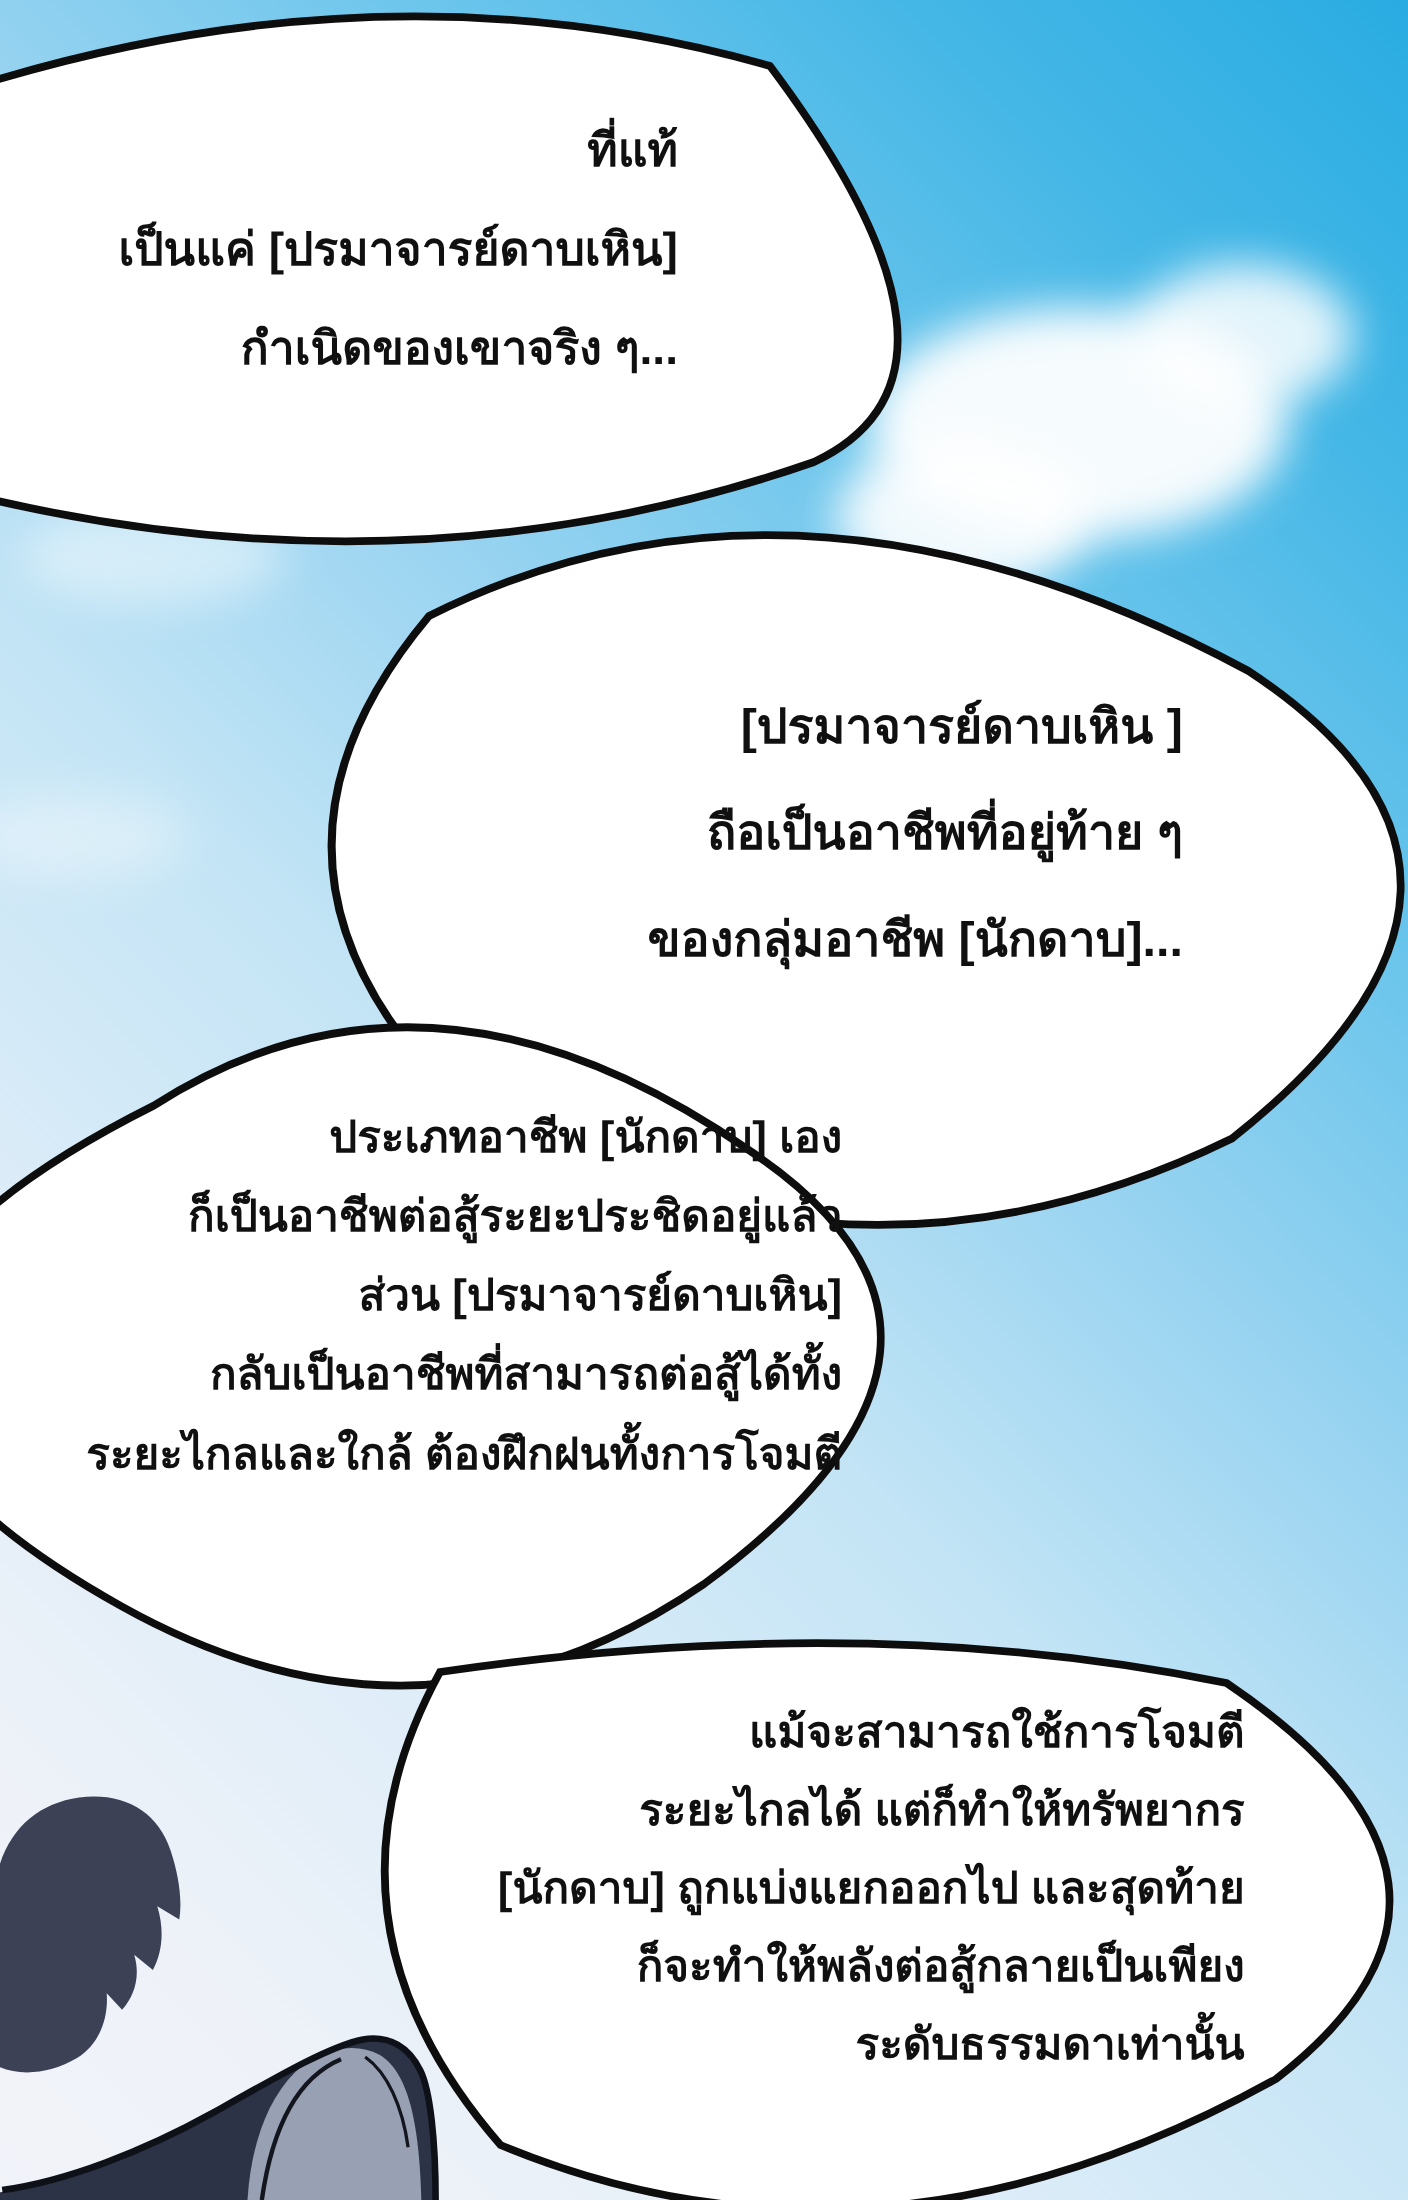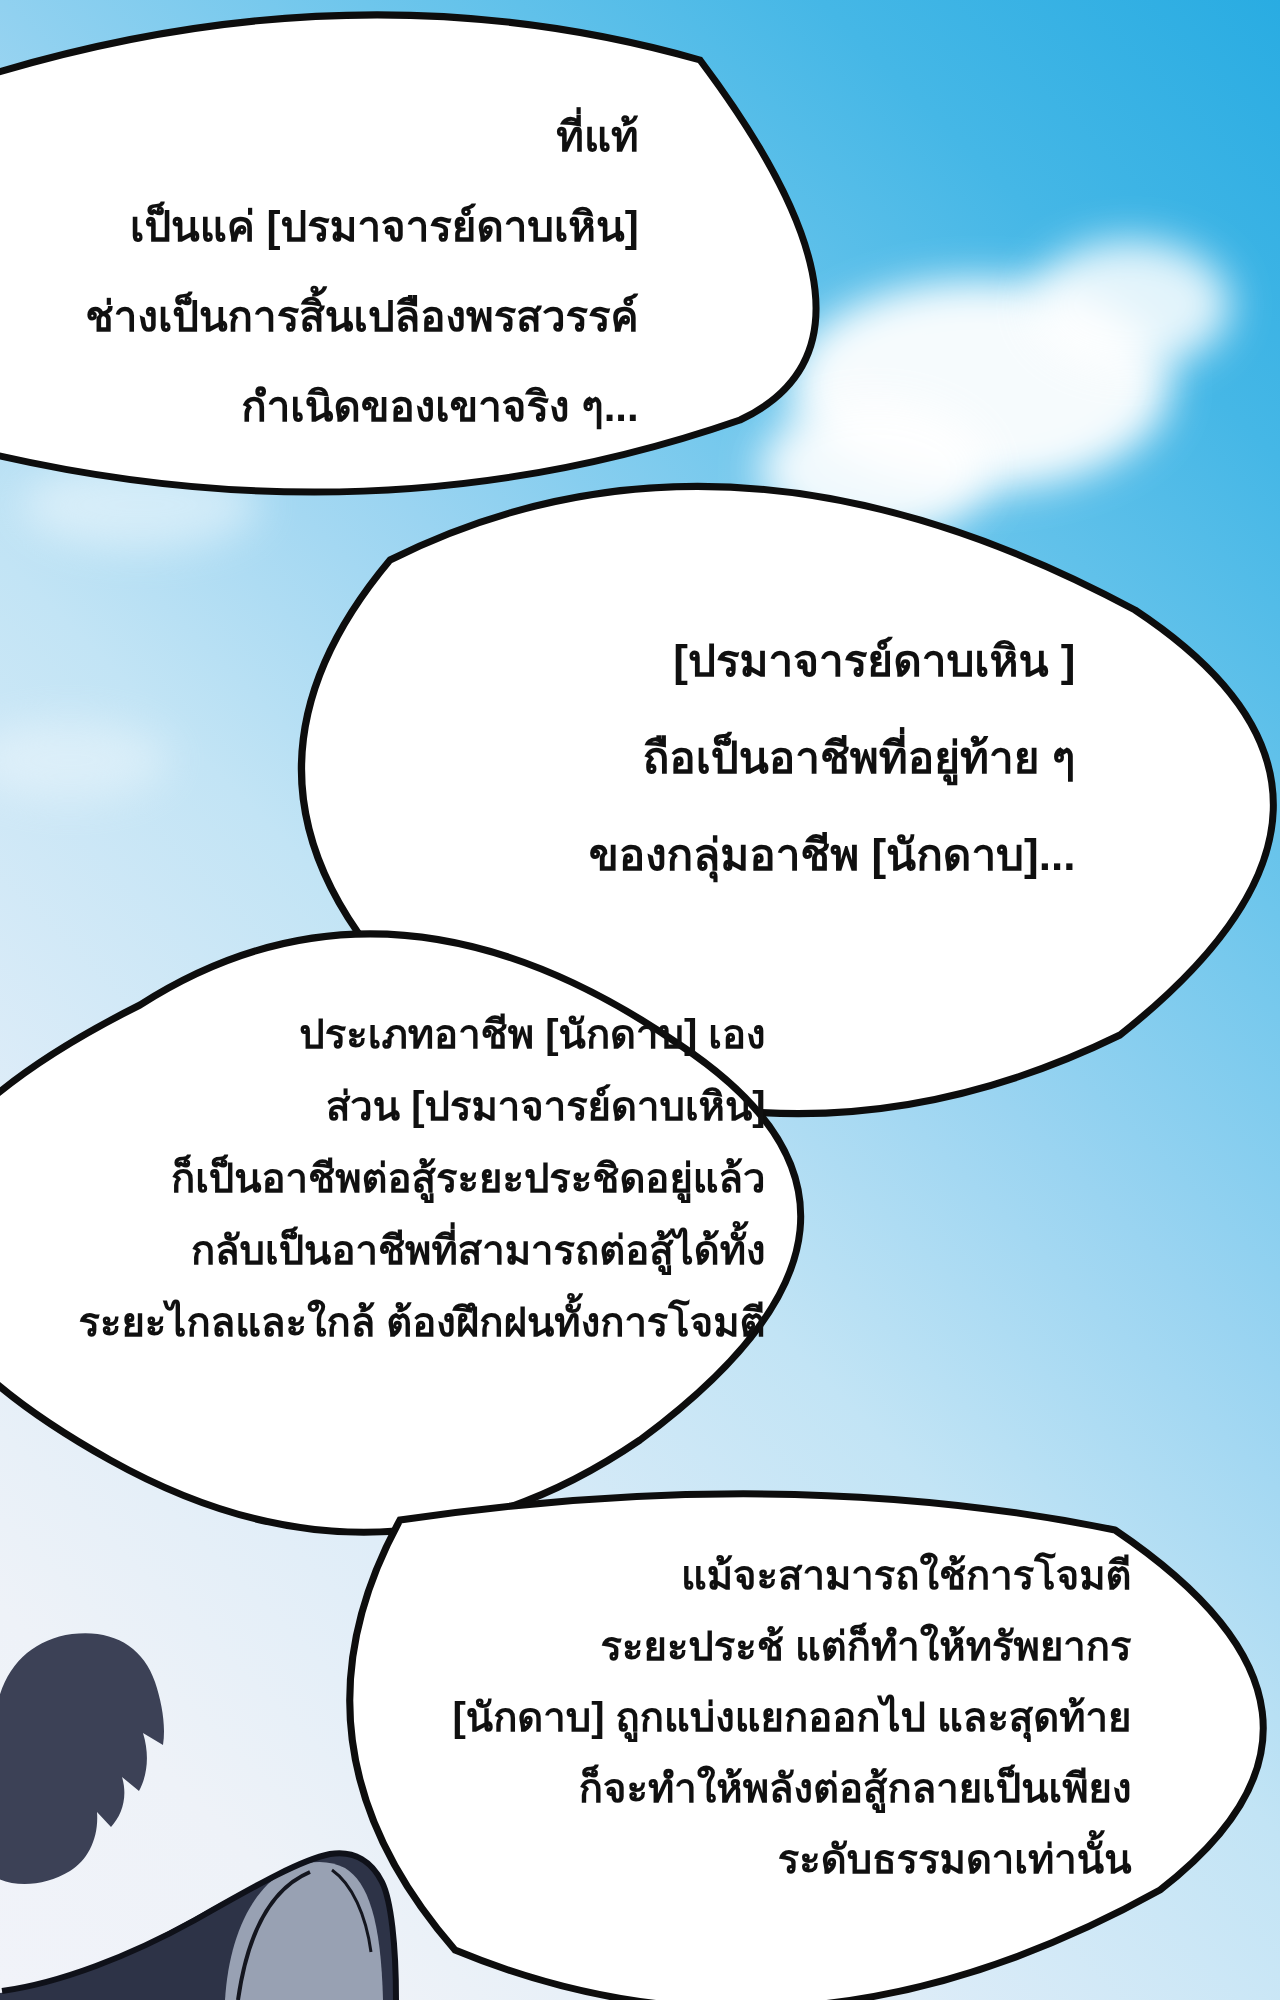--- a/index.html
+++ b/index.html
@@ -53,37 +53,36 @@
     <path fill="none" stroke="#0f1119" stroke-width="6" d="M 2,1991 C 60,1983 130,1956 195,1920 C 255,1886 300,1860 330,1854
              C 355,1850 372,1862 382,1882 C 391,1900 396,1945 396,2000"></path>
     <path fill="none" stroke="#14161f" stroke-width="4" d="M 238,2000 C 248,1930 272,1888 310,1872"></path>
     <path fill="none" stroke="#14161f" stroke-width="3" d="M 332,1870 C 352,1884 366,1915 371,1952"></path>
   </g>
 </svg>
 
 <div class="bubble-text bt-1">
   <div class="line">ที่แท้</div>
   <div class="line">เป็นแค่ [ปรมาจารย์ดาบเหิน]</div>
-  <div class="line">ช่างเป็นการสิ้นเปลืองพรสวรรค์</div>
   <div class="line">กำเนิดของเขาจริง ๆ...</div>
 </div>
 
 <div class="bubble-text bt-2">
   <div class="line">[ปรมาจารย์ดาบเหิน ]</div>
   <div class="line">ถือเป็นอาชีพที่อยู่ท้าย ๆ</div>
   <div class="line">ของกลุ่มอาชีพ [นักดาบ]...</div>
 </div>
 
 <div class="bubble-text bt-3">
   <div class="line">ประเภทอาชีพ [นักดาบ] เอง</div>
+  <div class="line">ก็เป็นอาชีพต่อสู้ระยะประชิดอยู่แล้ว</div>
   <div class="line">ส่วน [ปรมาจารย์ดาบเหิน]</div>
-  <div class="line">ก็เป็นอาชีพต่อสู้ระยะประชิดอยู่แล้ว</div>
   <div class="line">กลับเป็นอาชีพที่สามารถต่อสู้ได้ทั้ง</div>
   <div class="line">ระยะไกลและใกล้ ต้องฝึกฝนทั้งการโจมตี</div>
 </div>
 
 <div class="bubble-text bt-4">
   <div class="line">แม้จะสามารถใช้การโจมตี</div>
-  <div class="line">ระยะประช้ แต่ก็ทำให้ทรัพยากร</div>
+  <div class="line">ระยะไกลได้ แต่ก็ทำให้ทรัพยากร</div>
   <div class="line">[นักดาบ] ถูกแบ่งแยกออกไป และสุดท้าย</div>
   <div class="line">ก็จะทำให้พลังต่อสู้กลายเป็นเพียง</div>
   <div class="line">ระดับธรรมดาเท่านั้น</div>
 </div>
 
 </body></html>

